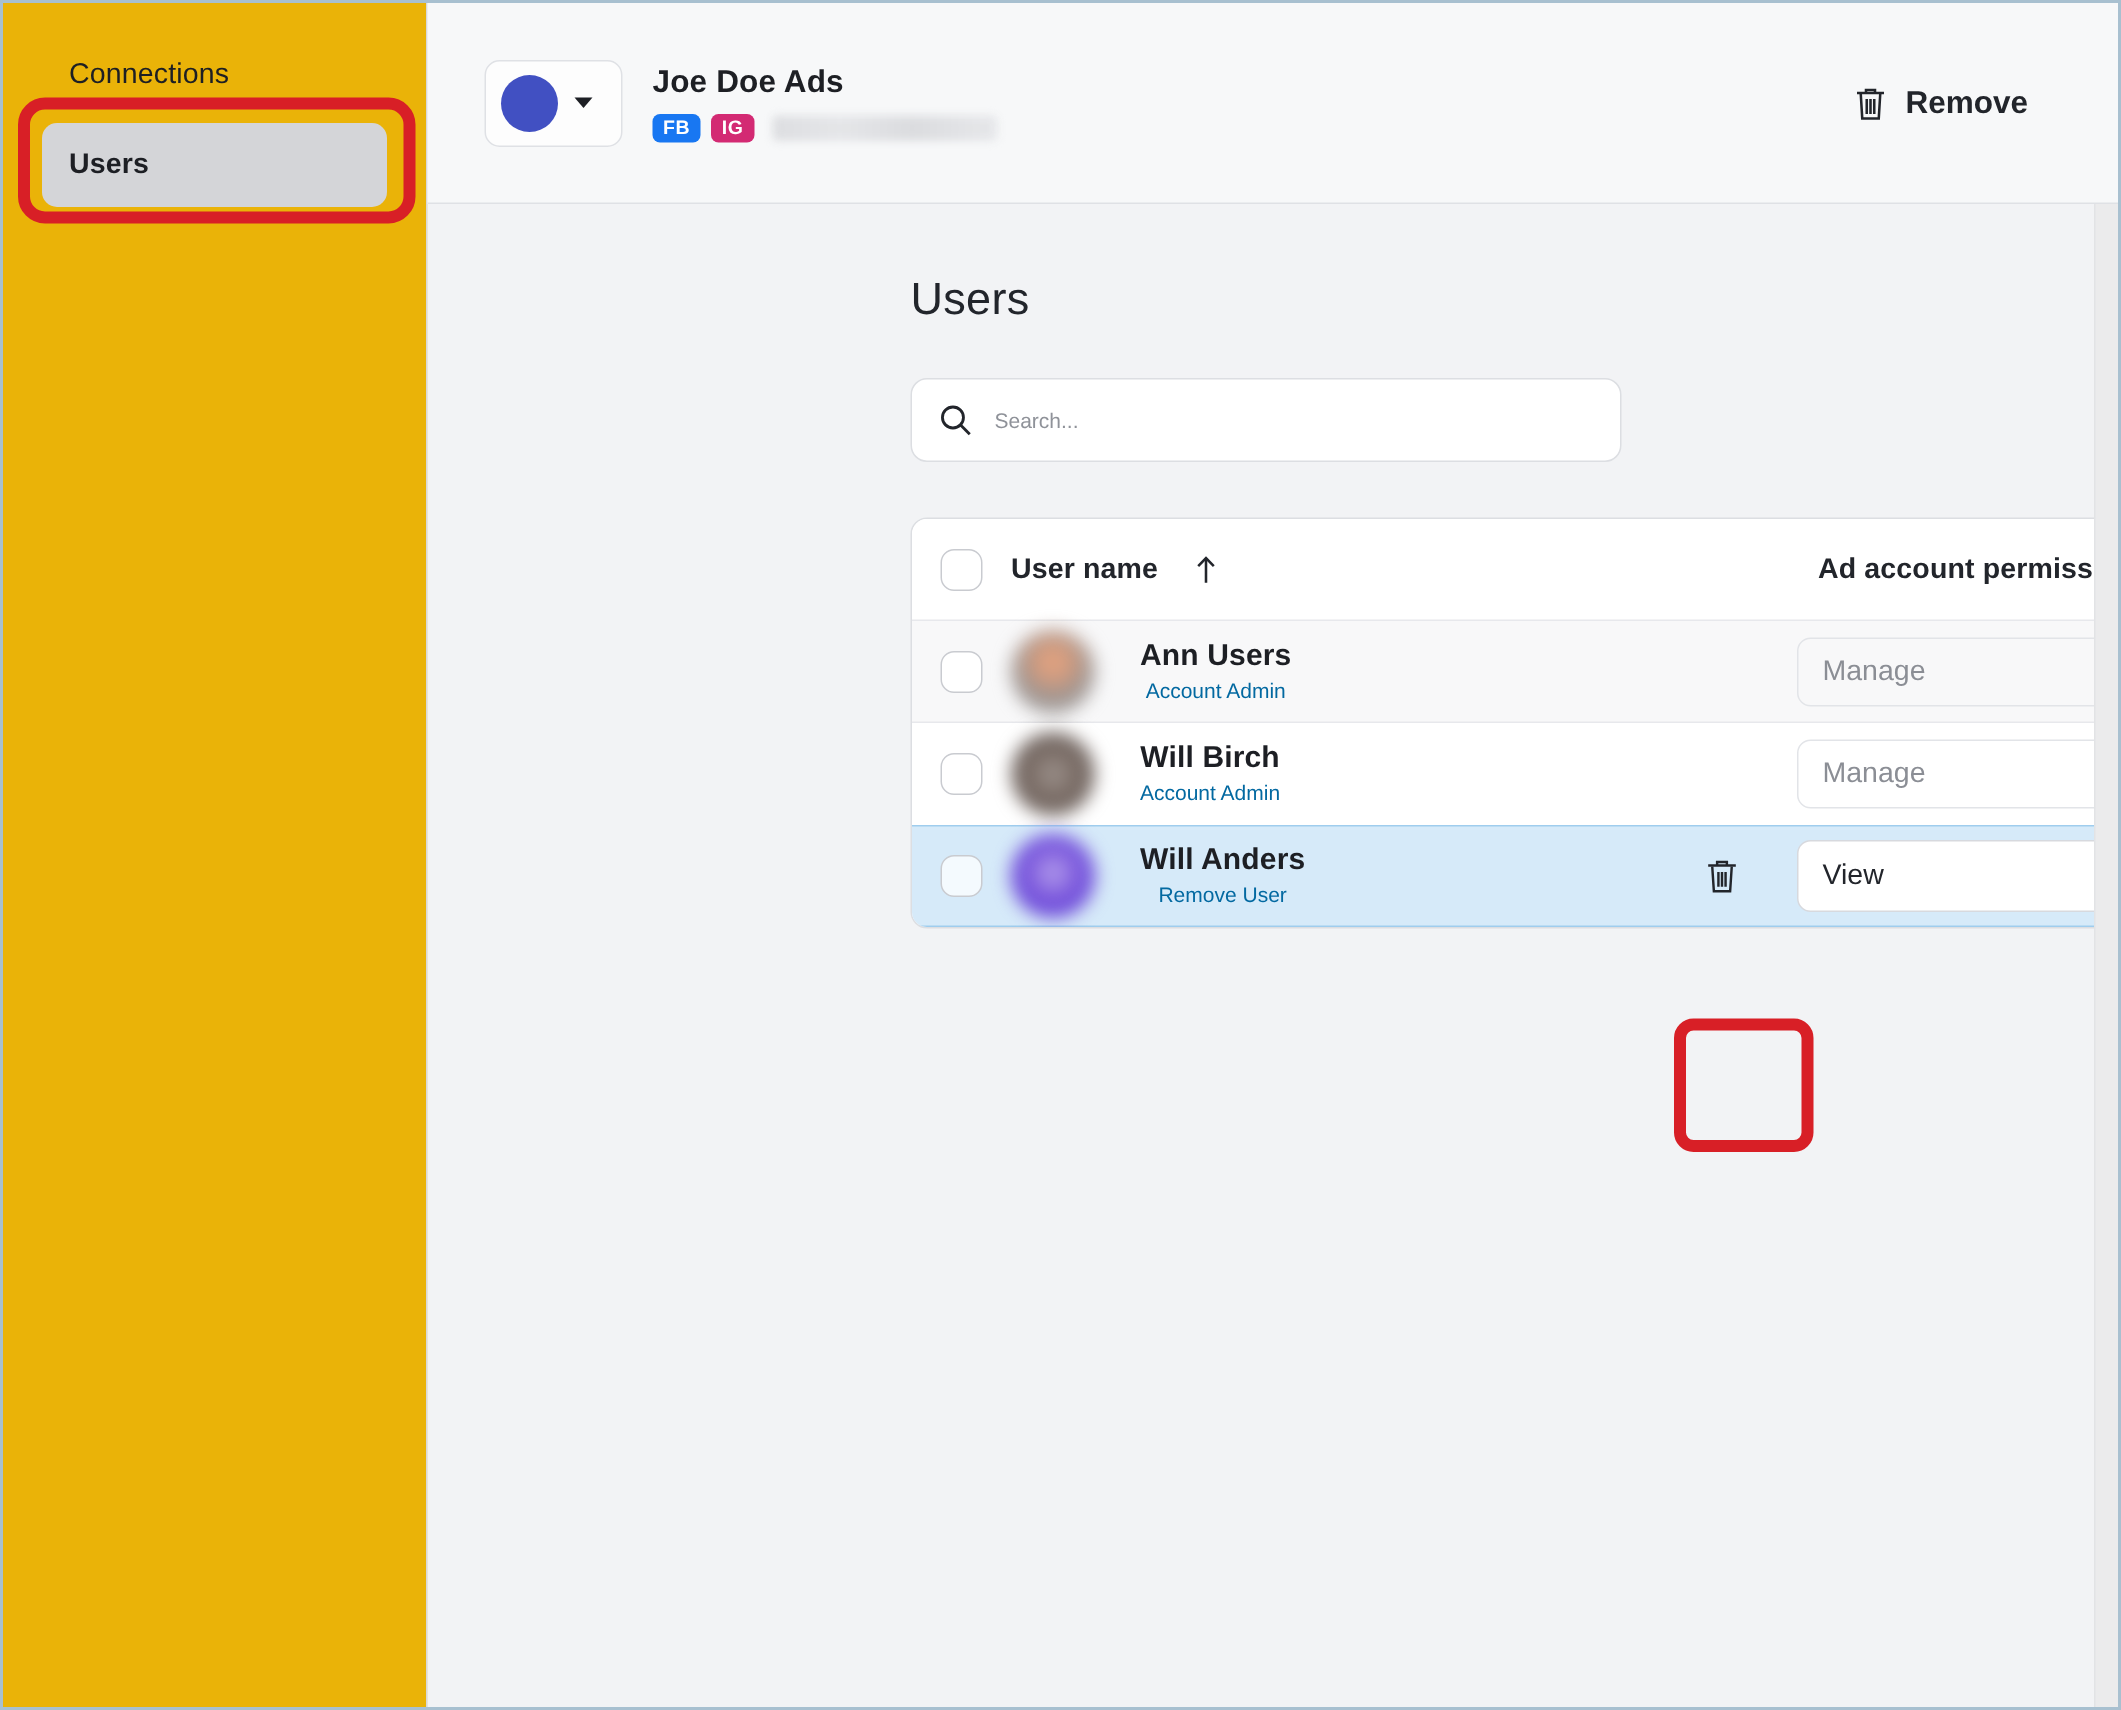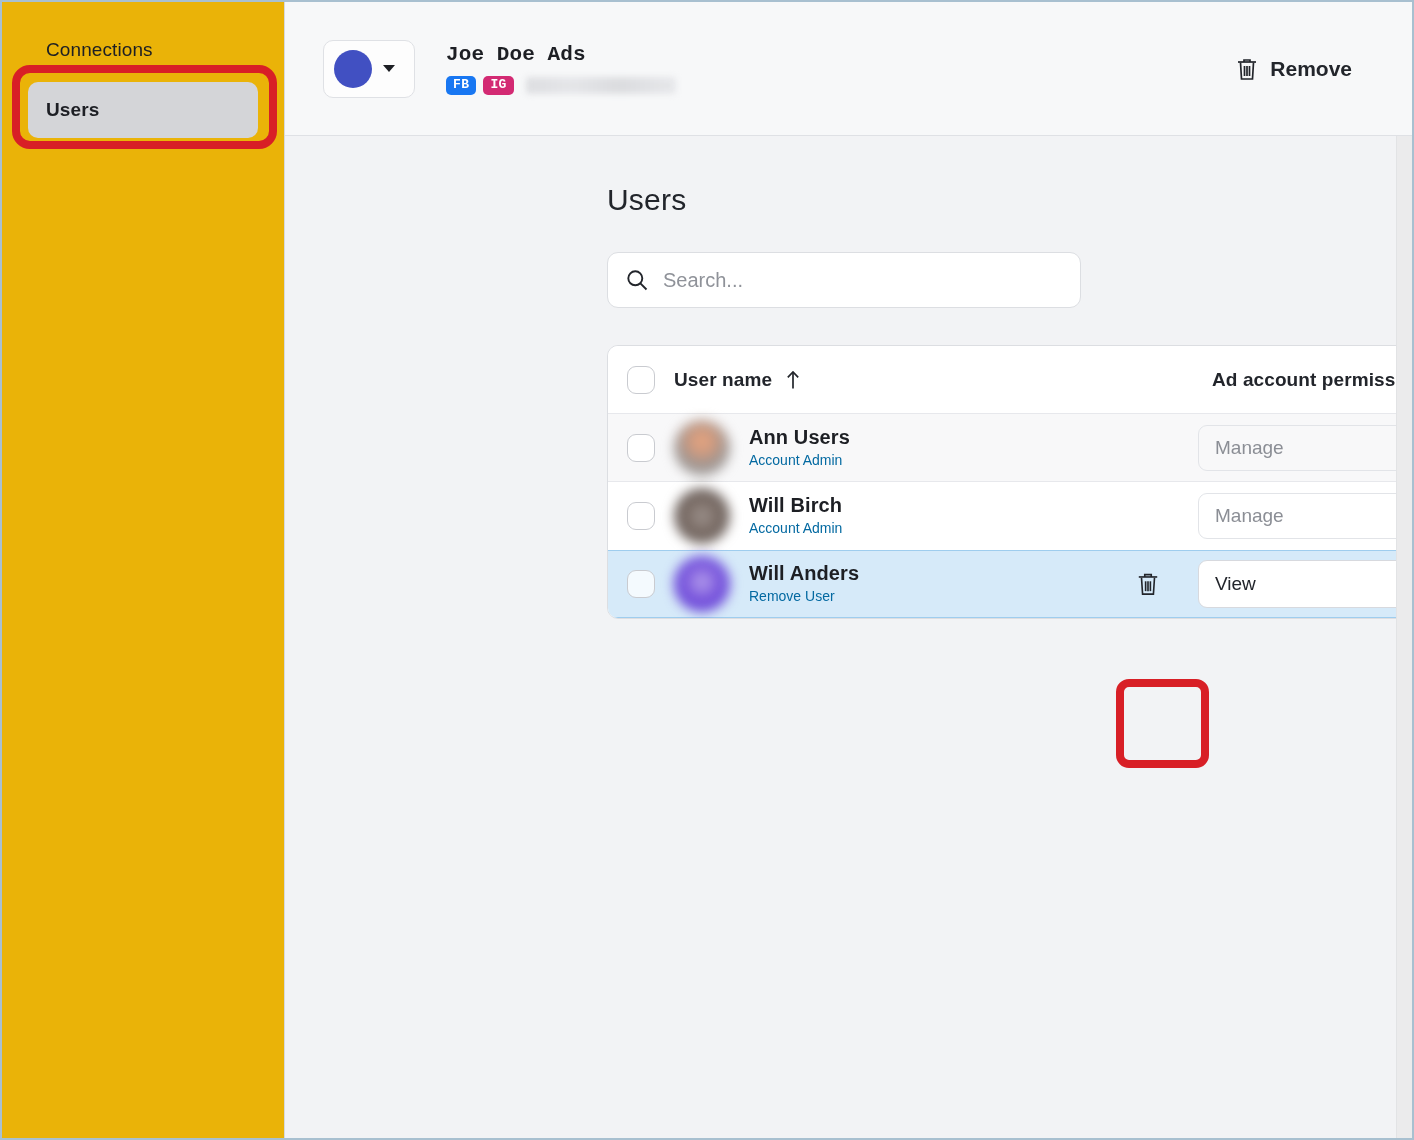--- a/index.html
+++ b/index.html
@@ -105,21 +105,21 @@
     width: 38px; height: 38px; border-radius: 50%;
     background: #4150c2;
   }
   .caret-dn {
     width: 0; height: 0;
     border-left: 6px solid transparent;
     border-right: 6px solid transparent;
     border-top: 7px solid #1d1f24;
   }
 
-  .acct-meta { margin-left: 31px; font-family: Liberation Mono, monospace; }
+  .acct-meta { margin-left: 20px; }
   .acct-name {
     font-size: 21px;
     font-weight: bold;
     color: #1d1f24;
     line-height: 26px;
     letter-spacing: .1px;
   }
   .acct-badges {
     display: flex;
     align-items: center;
@@ -194,21 +194,21 @@
     display: flex;
     align-items: center;
     padding: 0 18px;
     gap: 15px;
   }
   .search-input {
     border: none;
     outline: none;
     background: transparent;
     font-family: inherit;
-    font-size: 20px;
+    font-size: 14px;
     color: #be185d;
     width: 100%;
   }
   .search-input::placeholder { color: #8f9299; }
 
   
   .table {
     margin-top: 37px;
     width: 1010px;
     border: 1px solid #dcdee2;
@@ -242,22 +242,23 @@
     border: 1px solid #c9cbd0;
     border-radius: 9px;
     background: #ffffff;
   }
   .trow.sel .cbox { background: #f4fafe; }
 
   .name-cell {
     flex: 1 1 auto;
     display: flex;
     align-items: center;
-    gap: 19px;
+    gap: 30px;
     min-width: 0;
+    text-align: center;
   }
 
   .avatar {
     width: 56px; height: 56px; border-radius: 50%;
     flex: 0 0 56px;
     filter: blur(6px);
   }
   .av1 { background: radial-gradient(circle at 50% 38%, #e8a883 0%, #d39b7e 24%, #9b9593 58%, #b9b6b4 100%); }
   .av2 { background: radial-gradient(circle at 50% 50%, #a09691 0%, #7d6f68 38%, #6e625d 62%, #b0aaa6 100%); }
   .av3 { background: radial-gradient(circle at 50% 46%, #b9a4ee 0%, #8a6ae0 32%, #6742d8 62%, #8c74e2 100%); }

